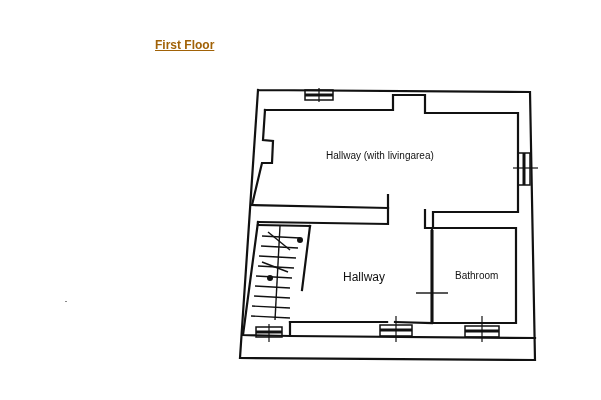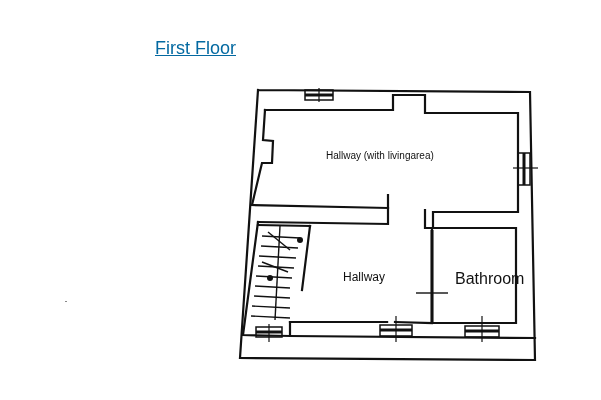--- a/index.html
+++ b/index.html
@@ -1,19 +1,19 @@
 <!DOCTYPE html>
 <html><head>
   <meta charset="utf-8">
   <style>
     html, body { margin: 0; padding: 0; background: #ffffff; }
     body { width: 601px; height: 400px; position: relative; overflow: hidden; font-family: "Liberation Sans", sans-serif; }
     .title {
       position: absolute; left: 155px; top: 38px;
-      font-size: 18px; font-weight: normal; text-decoration: underline; color: #0369a1;
+      font-size: 12px; font-weight: bold; text-decoration: underline; color: #a16207;
     }
     svg.plan { position: absolute; left: 0; top: 0; }
     .wall { stroke: #111; stroke-width: 2.2; fill: none; stroke-linecap: square; }
     .wall-thin { stroke: #111; stroke-width: 1.4; fill: none; }
     .wall-heavy { stroke: #111; stroke-width: 3; fill: none; }
   </style>
 </head>
 <body>
 
 <div class="title">First Floor</div>
@@ -89,15 +89,15 @@
   <g>
     <rect x="465" y="326" width="34" height="11" fill="none" stroke="#111" stroke-width="1.5"></rect>
     <line x1="465" y1="331" x2="499" y2="331" stroke="#111" stroke-width="3"></line>
     <line x1="482" y1="316" x2="482" y2="342" stroke="#111" stroke-width="1.2"></line>
   </g>
 
 </svg>
 
 <div style="position:absolute; left:326px; top:150px; font-size:10px; color:#111;">Hallway (with livingarea)</div>
 <div style="position:absolute; left:343px; top:270px; font-size:12px; color:#111;">Hallway</div>
-<div style="position:absolute; left:455px; top:270px; font-size:16px; color:#111;">Bathroom</div>
+<div style="position:absolute; left:455px; top:270px; font-size:10px; color:#111;">Bathroom</div>
 
 <div style="position:absolute; left:65px; top:301px; width:2px; height:1px; background:#888;"></div>
 
 </body></html>

